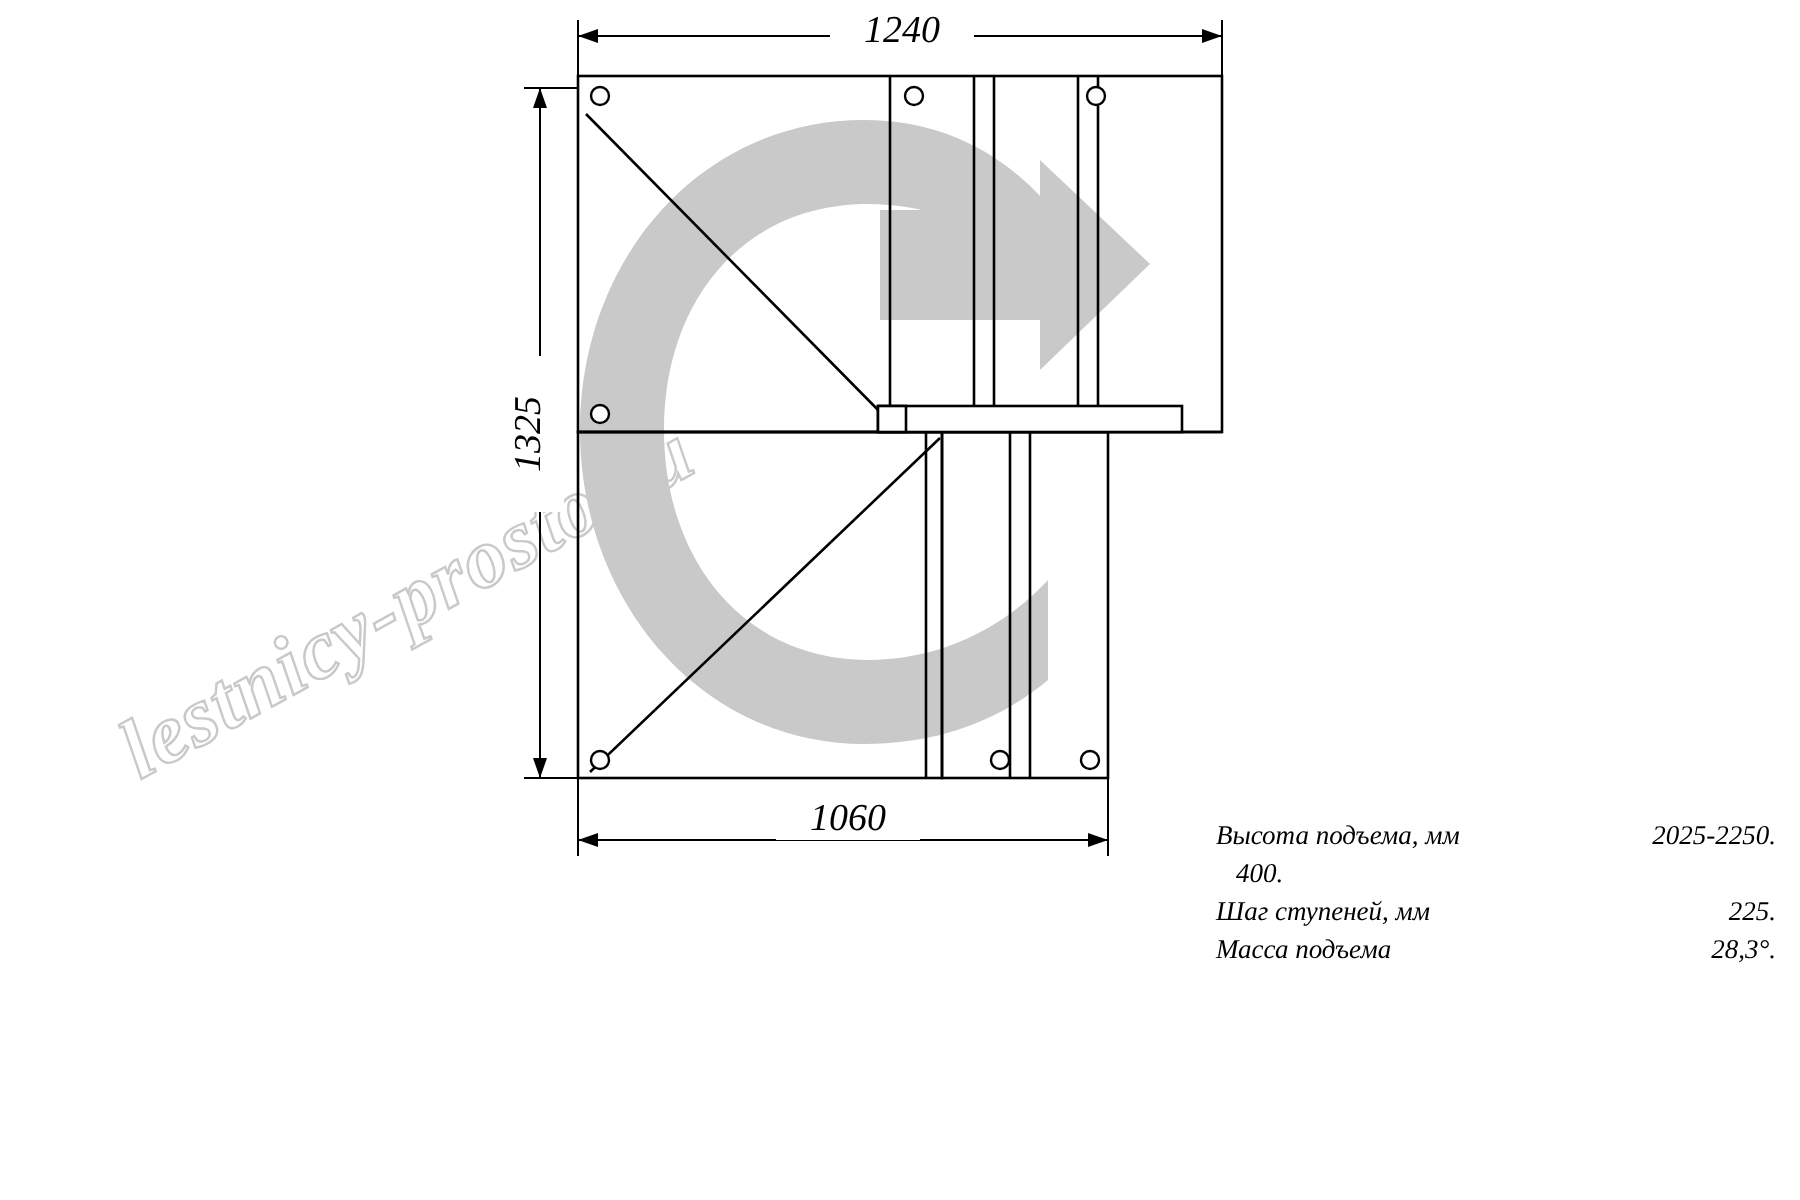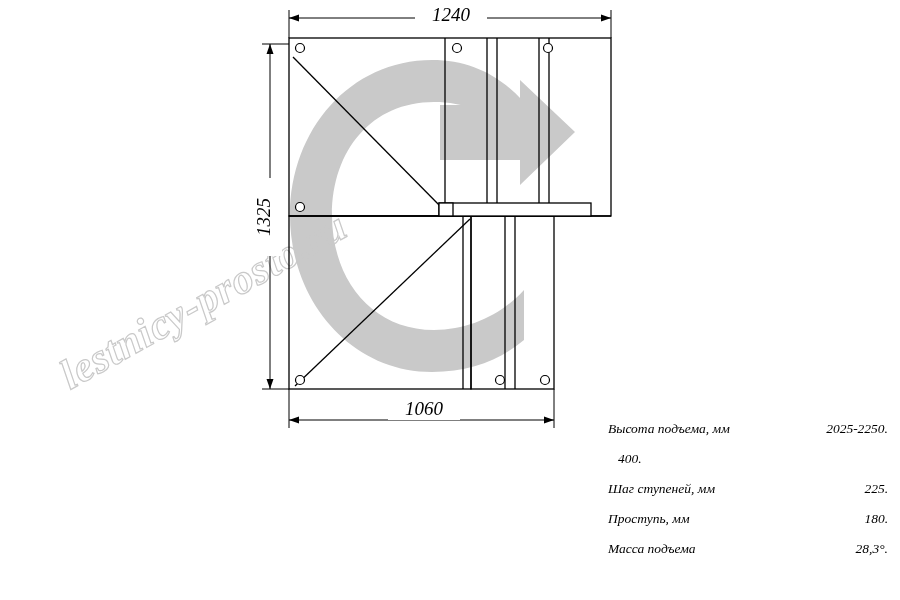--- a/index.html
+++ b/index.html
@@ -35,21 +35,20 @@
     font-style: italic;
     font-size: 13.5px;
     color: #000;
   }
   .spec-row {
     display: flex;
     justify-content: space-between;
     align-items: baseline;
     line-height: 19px;
     white-space: nowrap;
-    margin-top: 11px;
   }
   .spec-label { text-align: left; }
   .spec-value { text-align: left; padding-left: 10px; }
 
   .dim-text {
     font-family: "Liberation Serif", serif;
     font-style: italic;
     font-size: 19px;
     fill: #000;
   }
@@ -164,22 +163,18 @@
       <span class="spec-value">2025-2250.</span>
     </div>
     <div class="spec-row">
       <span class="spec-value">400.</span>
     </div>
     <div class="spec-row">
       <span class="spec-label">Шаг ступеней, мм</span>
       <span class="spec-value">225.</span>
     </div>
     <div class="spec-row">
-      <span class="spec-label">Проступь, мм</span>
-      <span class="spec-value">180.</span>
-    </div>
-    <div class="spec-row">
       <span class="spec-label">Масса подъема</span>
       <span class="spec-value">28,3°.</span>
     </div>
   </div>
 
 </div>
 
 </body></html>

